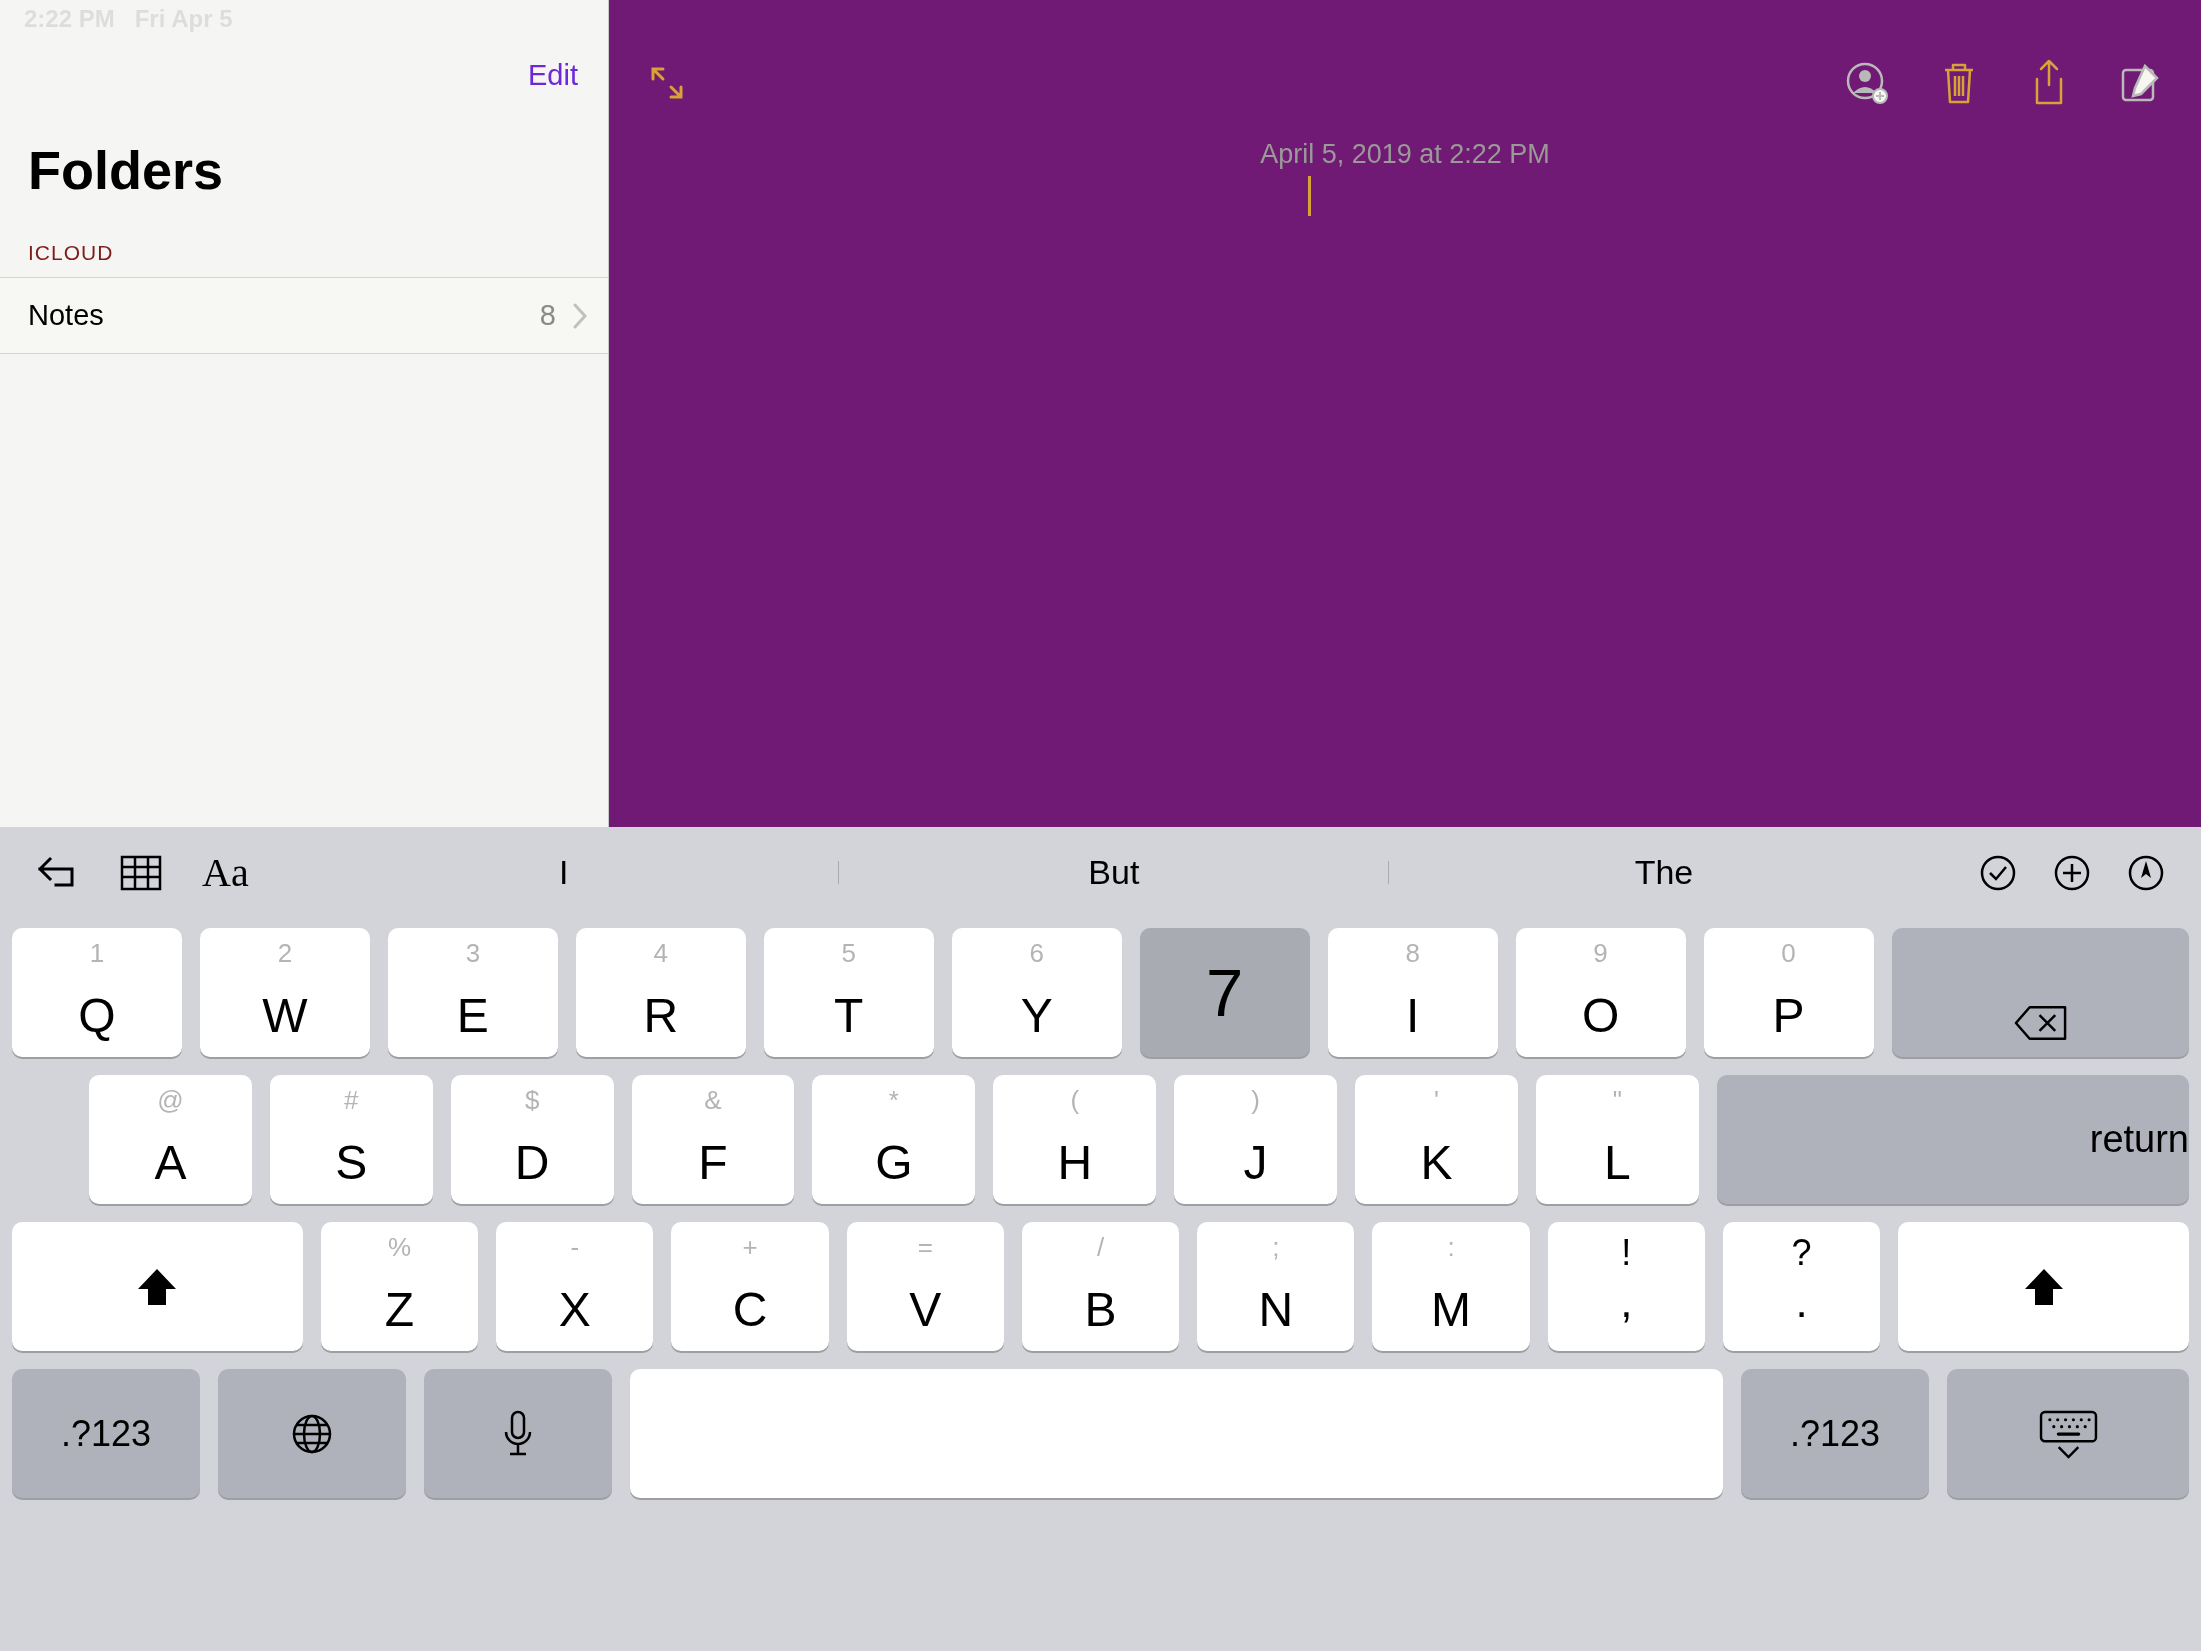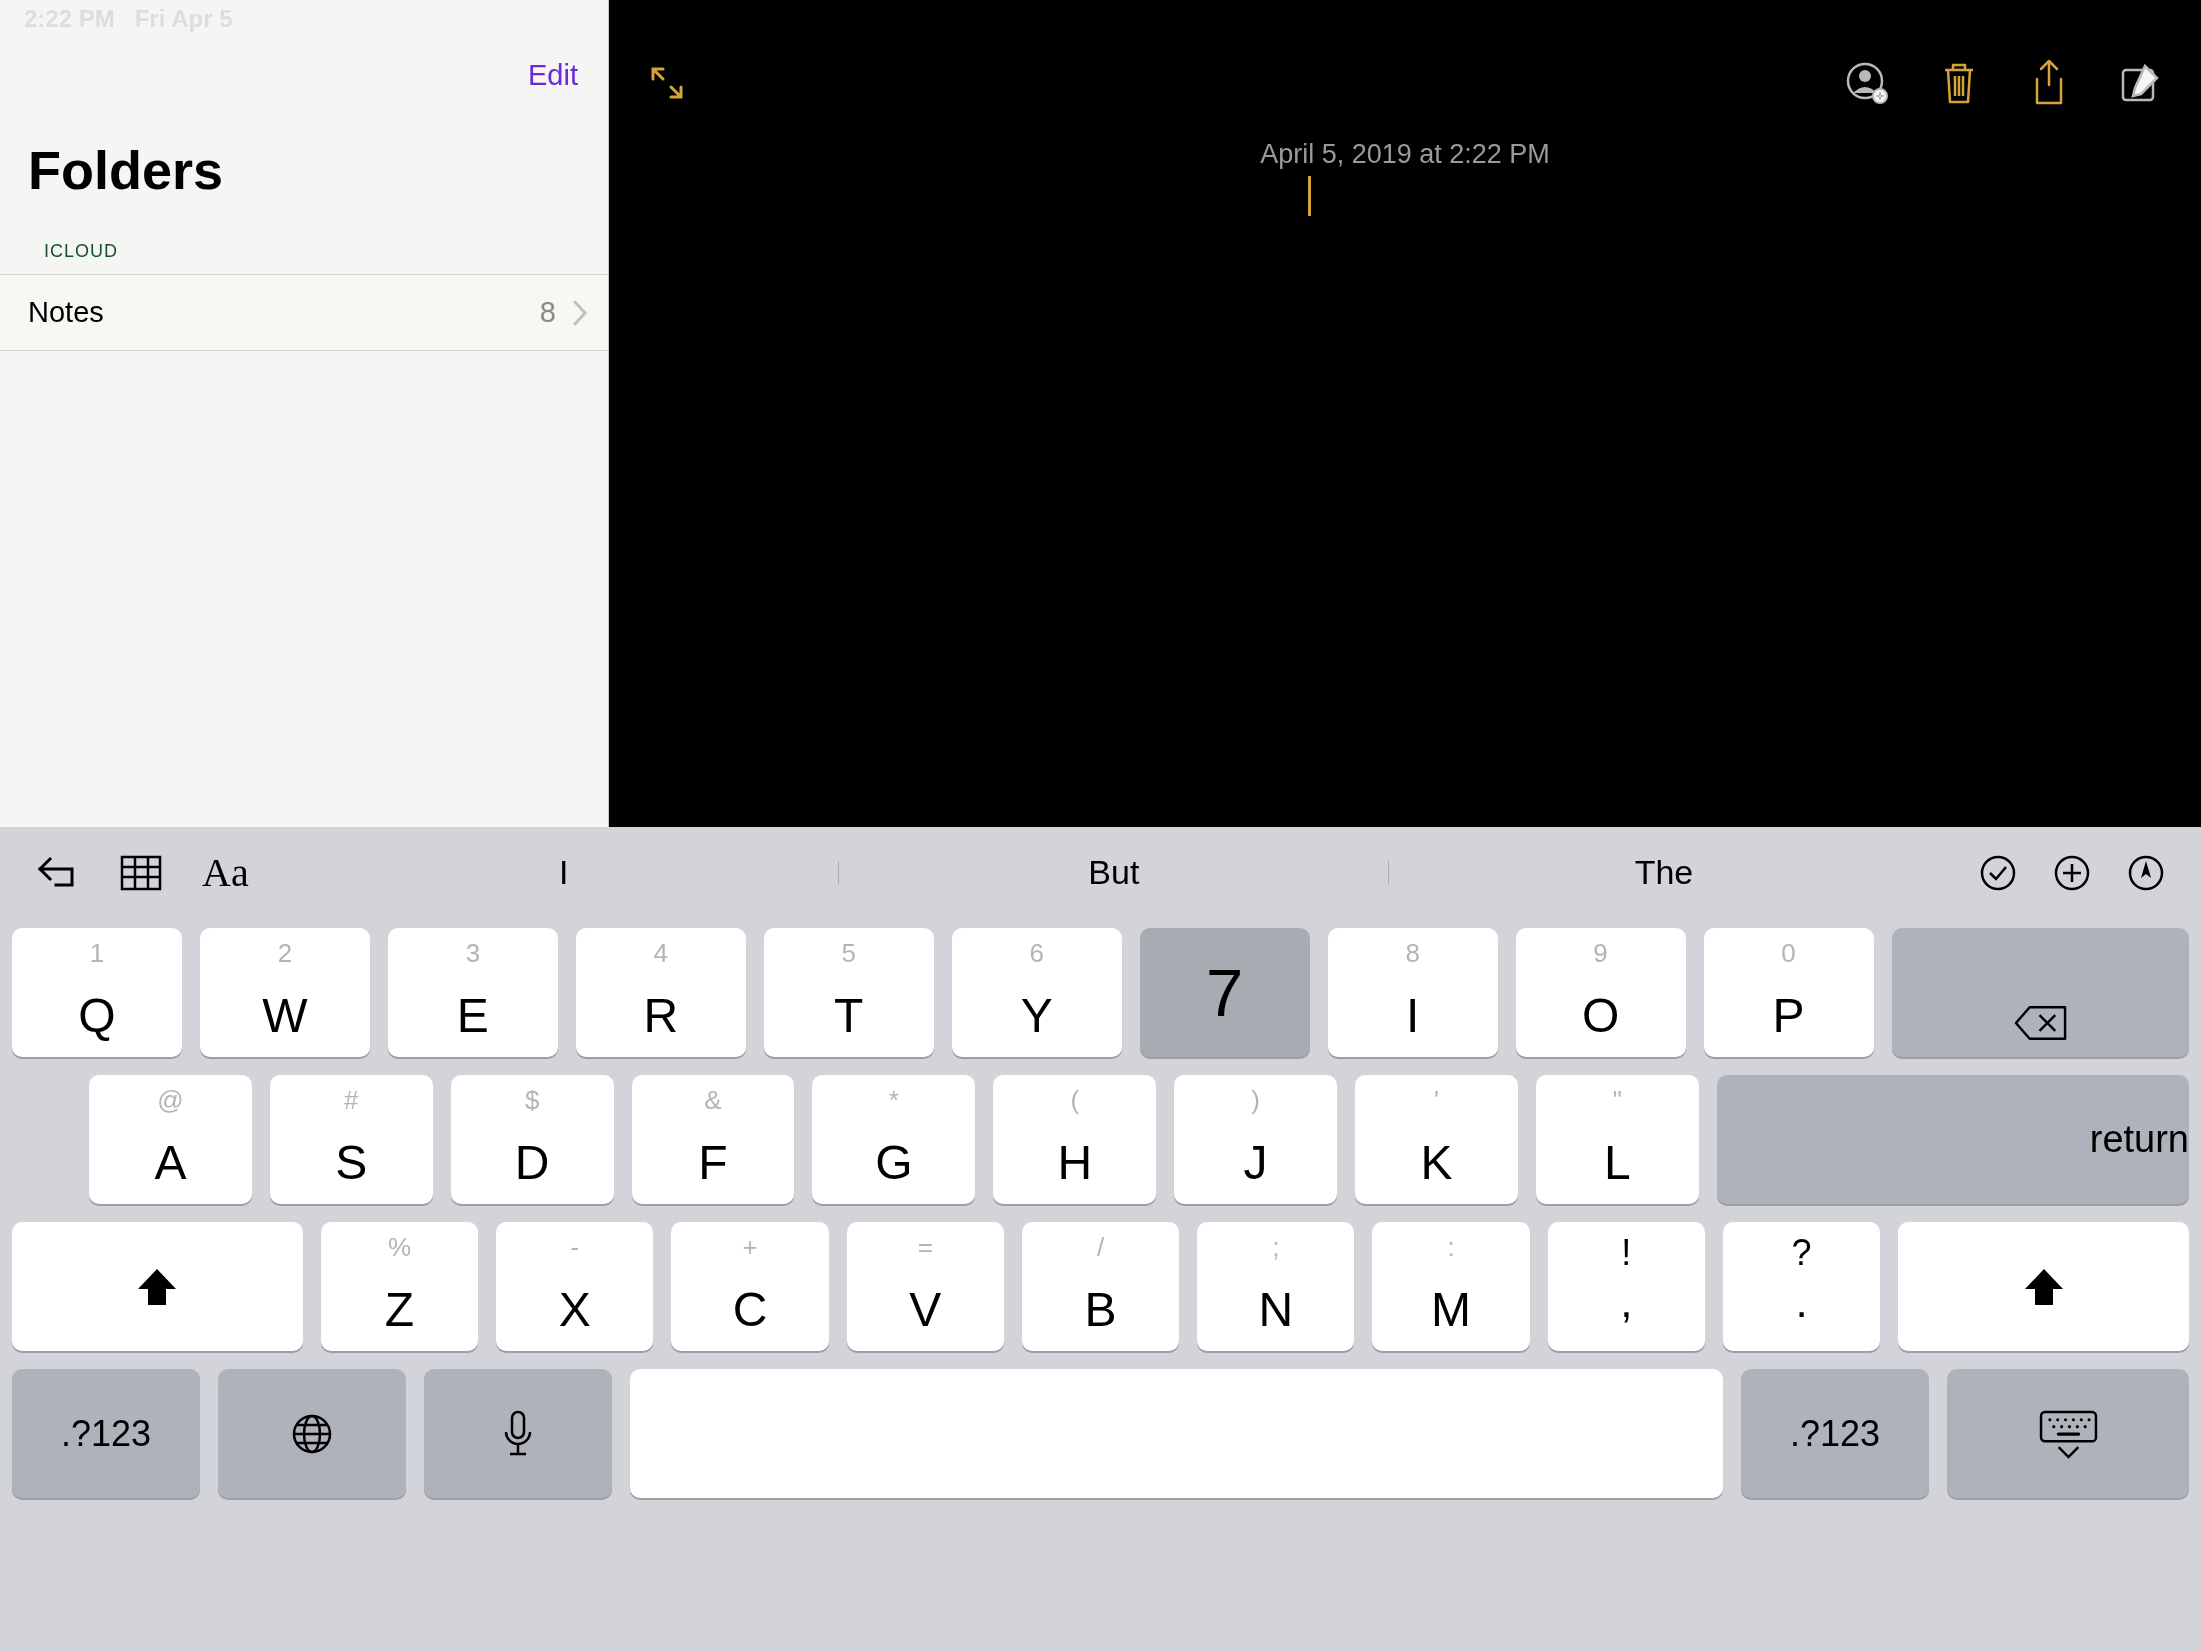--- a/index.html
+++ b/index.html
@@ -18,28 +18,28 @@
   .battery-body { width: 44px; height: 20px; border: 2px solid #000; border-radius: 4px; position: relative; }
   .battery-fill { position:absolute; left:1px; top:1px; bottom:1px; width: 83%; background:#000; border-radius:2px;}
   .battery-tip { width:3px; height:8px; background:#000; border-radius: 0 2px 2px 0;}
 
   
   .app { position:absolute; top:0; left:0; right:0; height: 827px; display:flex; }
   .sidebar { width: 609px; border-right: 1px solid #c9c9c9; background: rgba(245,245,243,0.9); position:relative; }
   .sidebar-top { height: 119px; position:relative; }
   .edit-btn { position:absolute; top: 59px; right: 30px; font-size: 29px; color: #6d28d9; }
   .folders-title { font-size: 54px; font-weight: 700; padding: 20px 28px 10px; color:#000; }
-  .section-header { font-size: 18px; color:#14532d; padding: 30px 44px 12px; letter-spacing:1px;}
+  .section-header { font-size: 21px; color:#7f1d1d; padding: 30px 28px 12px; letter-spacing:1px;}
   .folder-row { display:flex; align-items:center; justify-content:space-between; height: 77px; border-top:1px solid #d5d5d2; border-bottom:1px solid #d5d5d2; padding: 0 20px 0 28px; background: #f7f7f4;}
   .folder-name { font-size: 29px; color:#000; }
   .folder-right { display:flex; align-items:center; gap: 16px; }
   .folder-count { font-size: 29px; color:#8a8a8a; }
   .chevron { color:#c0c0c0; font-size: 30px; }
 
-  .content { flex:1; background: #000000; position:relative; }
+  .content { flex:1; background: #701a75; position:relative; }
   .toolbar { position:absolute; top: 48px; left:0; right:0; height: 69px; display:flex; align-items:center; justify-content:space-between; padding: 0 40px; }
   .expand-icon { color:#d6a436; }
   .toolbar-right { display:flex; align-items:center; gap: 50px; }
   .tb-icon { color:#d6a436; }
   .tb-icon.grey { color:#b9b9b9; }
 
   .note-date { position:absolute; top:139px; left:0; right:0; text-align:center; font-size:27px; color:#9a9a97;}
   .cursor { position:absolute; top: 176px; left: 699px; width:3px; height: 40px; background:#d6a436; }
 
   

